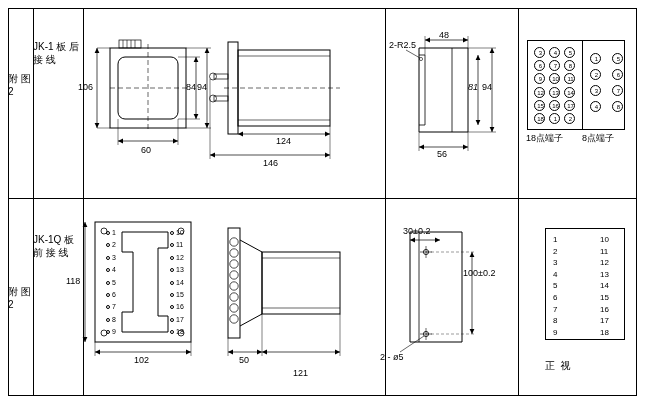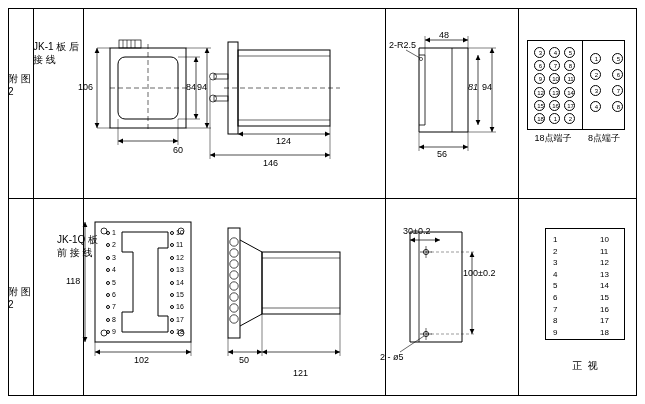--- a/index.html
+++ b/index.html
@@ -2,21 +2,21 @@
 <html><head>
 <meta charset="utf-8">
 <style>
   html,body{margin:0;padding:0;background:#fff;}
   body{width:645px;height:404px;font-family:"Liberation Sans",sans-serif;color:#000;}
   #page{position:relative;width:645px;height:404px;overflow:hidden;}
   .line{position:absolute;background:#000;}
   .h{height:1px;}
   .v{width:1px;}
   .lbl{position:absolute;font-size:9px;line-height:11px;white-space:pre;}
-  .lbl.c{text-align:center;}
+  .lbl.c{text-align:left;}
   .vert{position:absolute;font-size:10px;line-height:13px;text-align:left;}
   .box{position:absolute;border:1px solid #000;box-sizing:border-box;}
   svg{position:absolute;left:0;top:0;overflow:visible;}
   .circ{position:absolute;border:1px solid #000;border-radius:50%;box-sizing:border-box;}
   .num{position:absolute;font-size:7px;line-height:8px;text-align:center;}
   .term-num{position:absolute;font-size:6px;line-height:9px;width:9px;text-align:center;}
   .t10{font-size:10px;}
 </style>
 </head>
 <body>
@@ -133,21 +133,21 @@
     <line x1="419" y1="147" x2="468" y2="147" stroke="#000" stroke-width="0.7"></line>
     <polygon points="419,147 424,144.6 424,149.4" fill="#000"></polygon>
     <polygon points="468,147 463,144.6 463,149.4" fill="#000"></polygon>
     <line x1="419" y1="132" x2="419" y2="151" stroke="#000" stroke-width="0.5"></line>
     <line x1="468" y1="132" x2="468" y2="151" stroke="#000" stroke-width="0.5"></line>
   </svg>
 
   <div class="lbl" style="left:78px;top:82px;">106</div>
   <div class="lbl" style="left:186px;top:82px;">84</div>
   <div class="lbl" style="left:197px;top:82px;">94</div>
-  <div class="lbl" style="left:141px;top:145px;margin-left:32px;">60</div>
+  <div class="lbl" style="left:141px;top:145px;">60</div>
   <div class="lbl" style="left:276px;top:136px;">124</div>
   <div class="lbl" style="left:263px;top:142px;margin-top:16px;">146</div>
   <div class="lbl" style="left:389px;top:40px;">2-R2.5</div>
   <div class="lbl" style="left:439px;top:30px;">48</div>
   <div class="lbl" style="left:468px;top:82px;font-style:italic;">81</div>
   <div class="lbl" style="left:482px;top:82px;">94</div>
   <div class="lbl" style="left:437px;top:149px;">56</div>
 
   <div class="box" style="left:527px;top:40px;width:98px;height:90px;"></div>
   <div class="line v" style="left:582px;top:40px;height:90px;"></div>
@@ -234,21 +234,21 @@
         <div class="term-num" style="left: 0px; top: 0px; width: 11px; line-height: 11px;">8</div>
       </div>
     </div>
 
   <div class="lbl c" style="left:526px;top:133px;width:54px;">18点端子</div>
   <div class="lbl c" style="left:582px;top:133px;width:44px;">8点端子</div>
 
   <div class="vert" style="left:8px;top:285px;width:25px;">附
 图
 2</div>
-  <div class="vert" style="left:33px;top:233px;width:50px;padding-left:24px;">JK-1Q
+  <div class="vert" style="left:33px;top:233px;width:50px;">JK-1Q
 板
 前
 接
 线</div>
 
   <svg width="645" height="404">
 
     <rect x="95" y="222" width="96" height="120" fill="none" stroke="#000" stroke-width="1"></rect>
 
     <path d="M122,232 L168,232 L168,248 L158,248 L158,316 L168,316 L168,332 L122,332 L122,312 L133,312 L133,252 L122,252 Z" fill="none" stroke="#000" stroke-width="1"></path>

